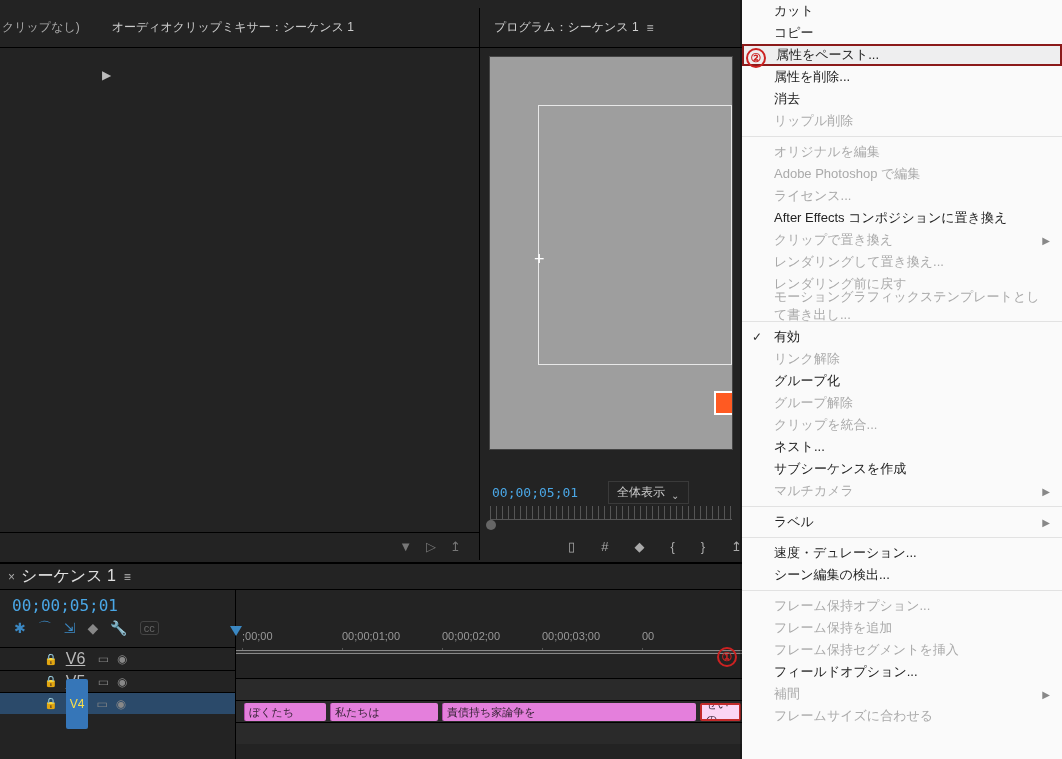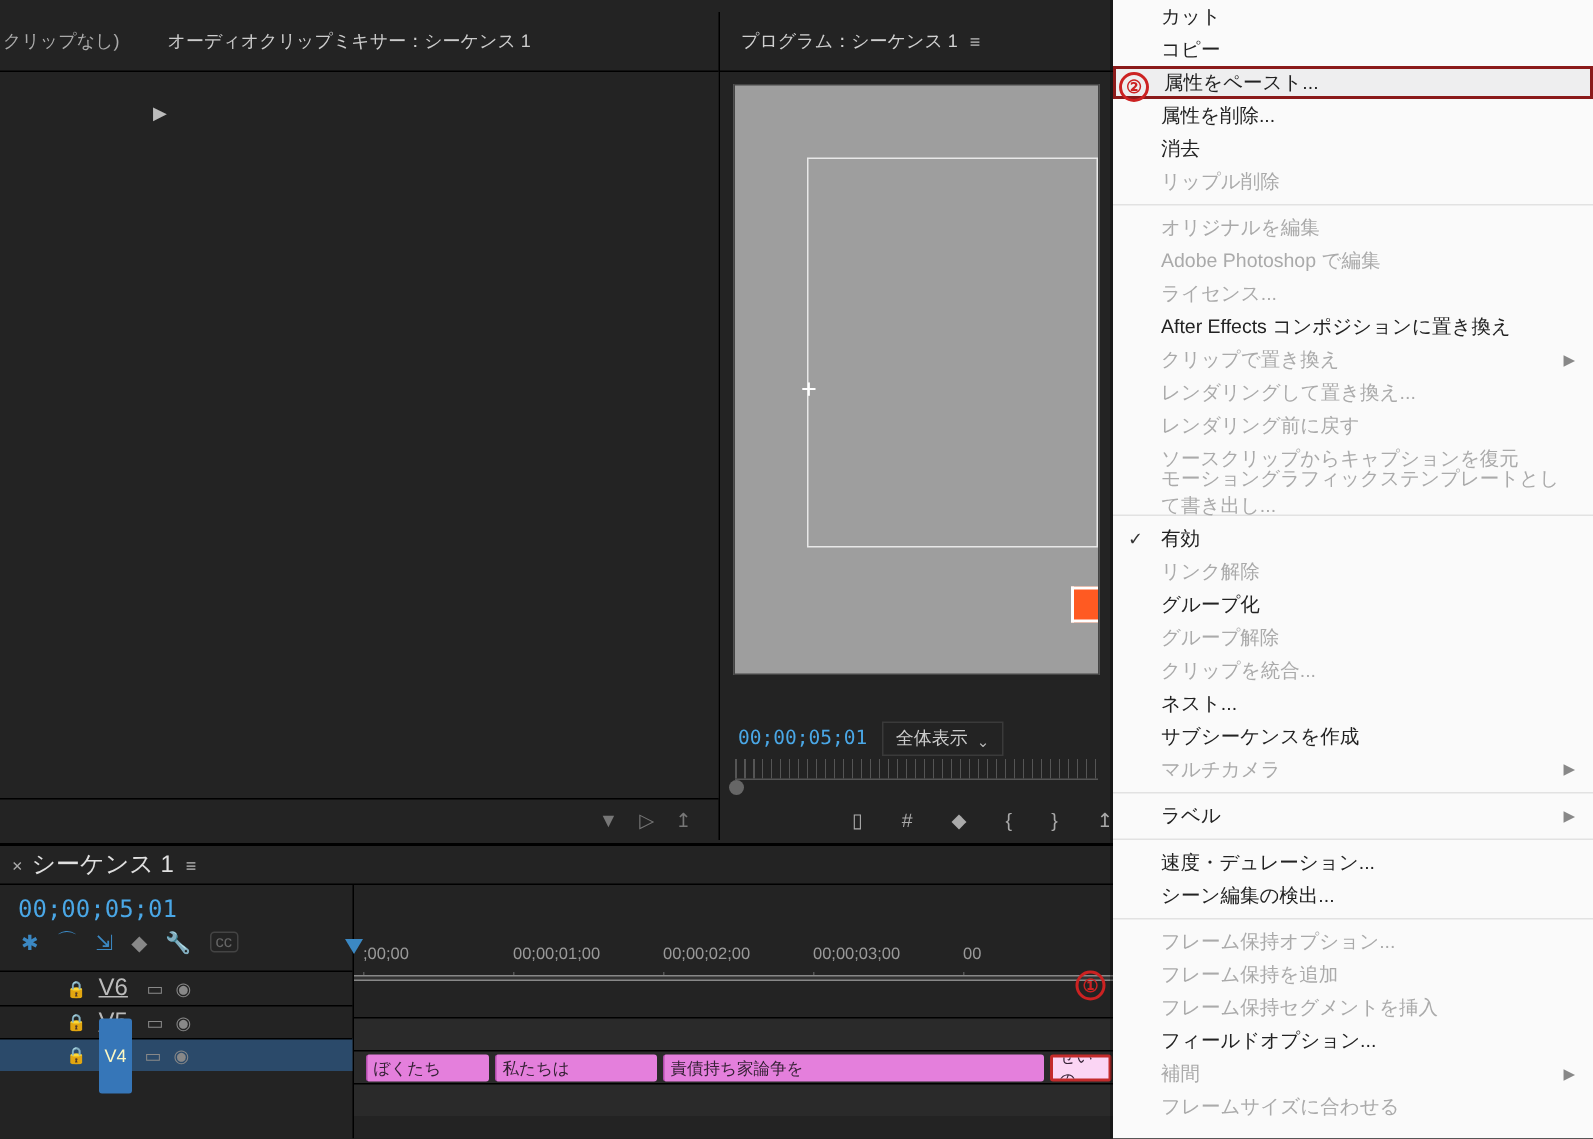--- a/index.html
+++ b/index.html
@@ -25,21 +25,21 @@
     .program-tab .menu-eq { margin-left: 8px; color: #bbb; }
 
     .program-body { flex: 1; display: flex; flex-direction: column; align-items: center; justify-content: flex-start; padding-top: 4px; background: #232323; }
     .program-frame { margin-top: 4px; width: 244px; height: 394px; background: #9e9e9e; border: 1px solid #444; position: relative; }
     .program-inner { position: absolute; top: 48px; left: 48px; right: 0px; bottom: 84px; border: 1px solid #e8e8e8; }
     .program-center { position: absolute; top: 192px; left: 44px; font-size: 18px; color: #fff; }
     .orange-box { position: absolute; right: 0; bottom: 34px; width: 18px; height: 24px; background: #ff5a22; border: 2px solid #fff; border-right: none; }
 
     .program-controls { height: 28px; display: flex; align-items: center; gap: 10px; padding-left: 12px; }
     .program-time { color: #4aa7e6; font-size: 13px; font-family: monospace; }
-    .fit-dropdown { display: flex; align-items: flex-end; gap: 6px; border: 1px solid #3a3a3a; padding: 2px 8px; color: #ccc; font-size: 12px; }
+    .fit-dropdown { display: flex; align-items: flex-end; gap: 6px; border: 1px solid #3a3a3a; padding: 2px 8px; color: #ccc; font-size: 12px; margin-left: 20px; }
     .fit-dropdown .chev { font-size: 10px; color: #bbb; }
 
     .program-ruler { height: 26px; position: relative; padding: 0 10px; }
     .ruler-bar { height: 14px; border-bottom: 1px solid #555; background: repeating-linear-gradient(to right, #555 0 1px, transparent 1px 6px); }
     .scroll-dot { position: absolute; left: 6px; top: 14px; width: 10px; height: 10px; background: #666; border-radius: 50%; }
 
     .program-icons { height: 28px; display: flex; align-items: center; gap: 26px; padding-left: 88px; color: #aaa; }
     .program-icons .ico { font-size: 13px; }
 
     
@@ -58,21 +58,21 @@
     .tl-tool-row .cc-badge { color: #666; font-size: 11px; border: 1px solid #444; border-radius: 3px; padding: 0 3px; }
 
     .track-list { flex: 1; border-top: 1px solid #000; }
     .track-row { height: 22px; display: flex; align-items: center; gap: 8px; padding-left: 44px; color: #bbb; border-top: 1px solid #000; }
     .track-row.first { border-top: none; }
     .track-row .lock { font-size: 11px; color: #888; }
     .track-row .tname { width: 24px; font-size: 16px; text-decoration: underline; }
     .track-row .strip { font-size: 12px; color: #888; }
     .track-row .eye { font-size: 12px; color: #888; }
     .track-row.sel { background: #2b4a6a; }
-    .track-row.sel .tname-box { background: #3676b8; color: #fef9c3; padding: 18px 4px; border-radius: 2px; }
+    .track-row.sel .tname-box { background: #3676b8; color: #fde047; padding: 18px 4px; border-radius: 2px; }
 
     .timeline-right { flex: 1; position: relative; background: #232323; margin-top: 36px; }
     .time-ruler { position: absolute; top: 4px; left: 0; right: 0; height: 26px; display: flex; align-items: flex-start; padding-left: 6px; font-size: 11px; color: #999; }
     .time-ruler .tick { width: 122px; position: relative; }
     .time-ruler .tick::after { content: ''; position: absolute; left: 0; top: 18px; width: 1px; height: 6px; background: #555; }
     .ruler-underline { position: absolute; top: 24px; left: 0; right: 0; height: 4px; border-top: 1px solid #888; border-bottom: 1px solid #888; background: #333; }
     .playhead { position: absolute; top: 0; left: 0; width: 1px; height: 100%; }
     .playhead::before { content: ''; position: absolute; left: -6px; top: 0; width: 12px; height: 10px; background: #3b88c3; clip-path: polygon(0 0, 100% 0, 50% 100%); }
 
     .tracks-area { position: absolute; top: 52px; left: 0; right: 0; bottom: 0; }
@@ -251,23 +251,20 @@
       <span>クリップで置き換え</span>
       <span class="submenu-arrow">▶</span>
     </div>
     <div class="cm-item disabled">
       <span>レンダリングして置き換え...</span>
     </div>
     <div class="cm-item disabled">
       <span>レンダリング前に戻す</span>
     </div>
     <div class="cm-item disabled">
-      <span>ソースクリップからキャプションを復元</span>
-    </div>
-    <div class="cm-item disabled">
       <span>モーショングラフィックステンプレートとして書き出し...</span>
     </div>
     <div class="cm-sep"></div>
     <div class="cm-item">
       <span class="cm-check">✓</span>
       <span>有効</span>
     </div>
     <div class="cm-item disabled">
       <span>リンク解除</span>
     </div>

